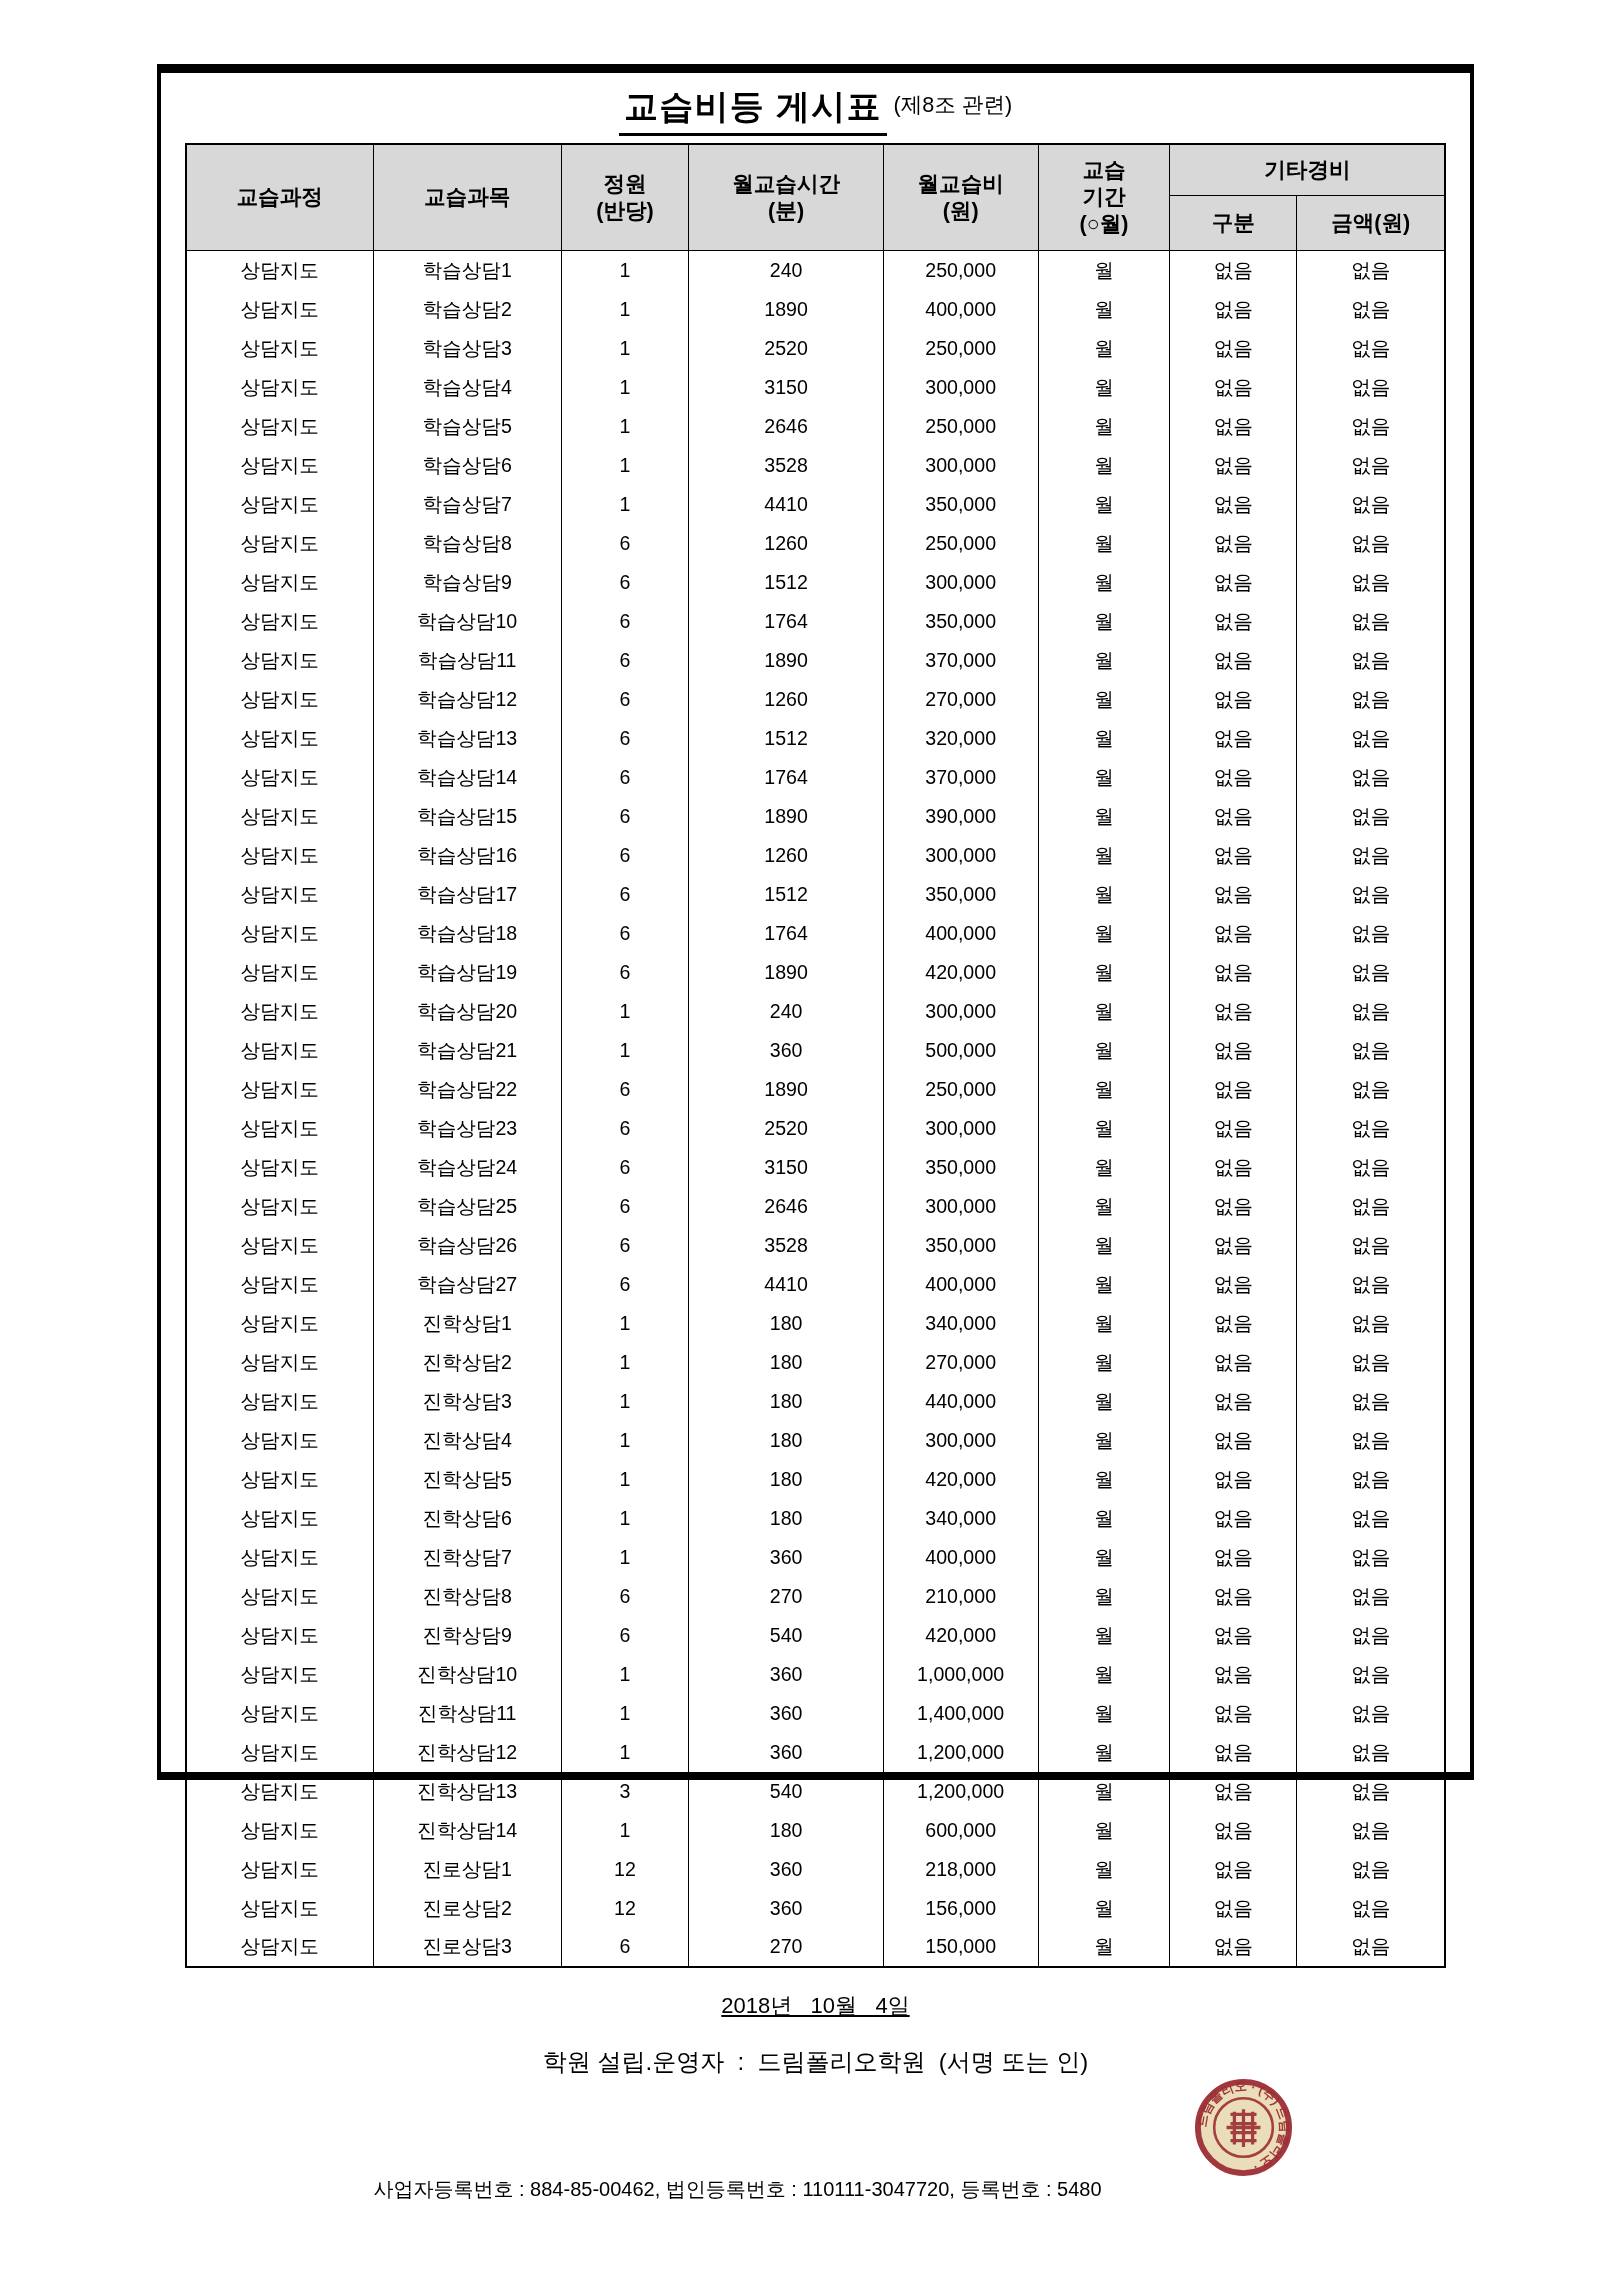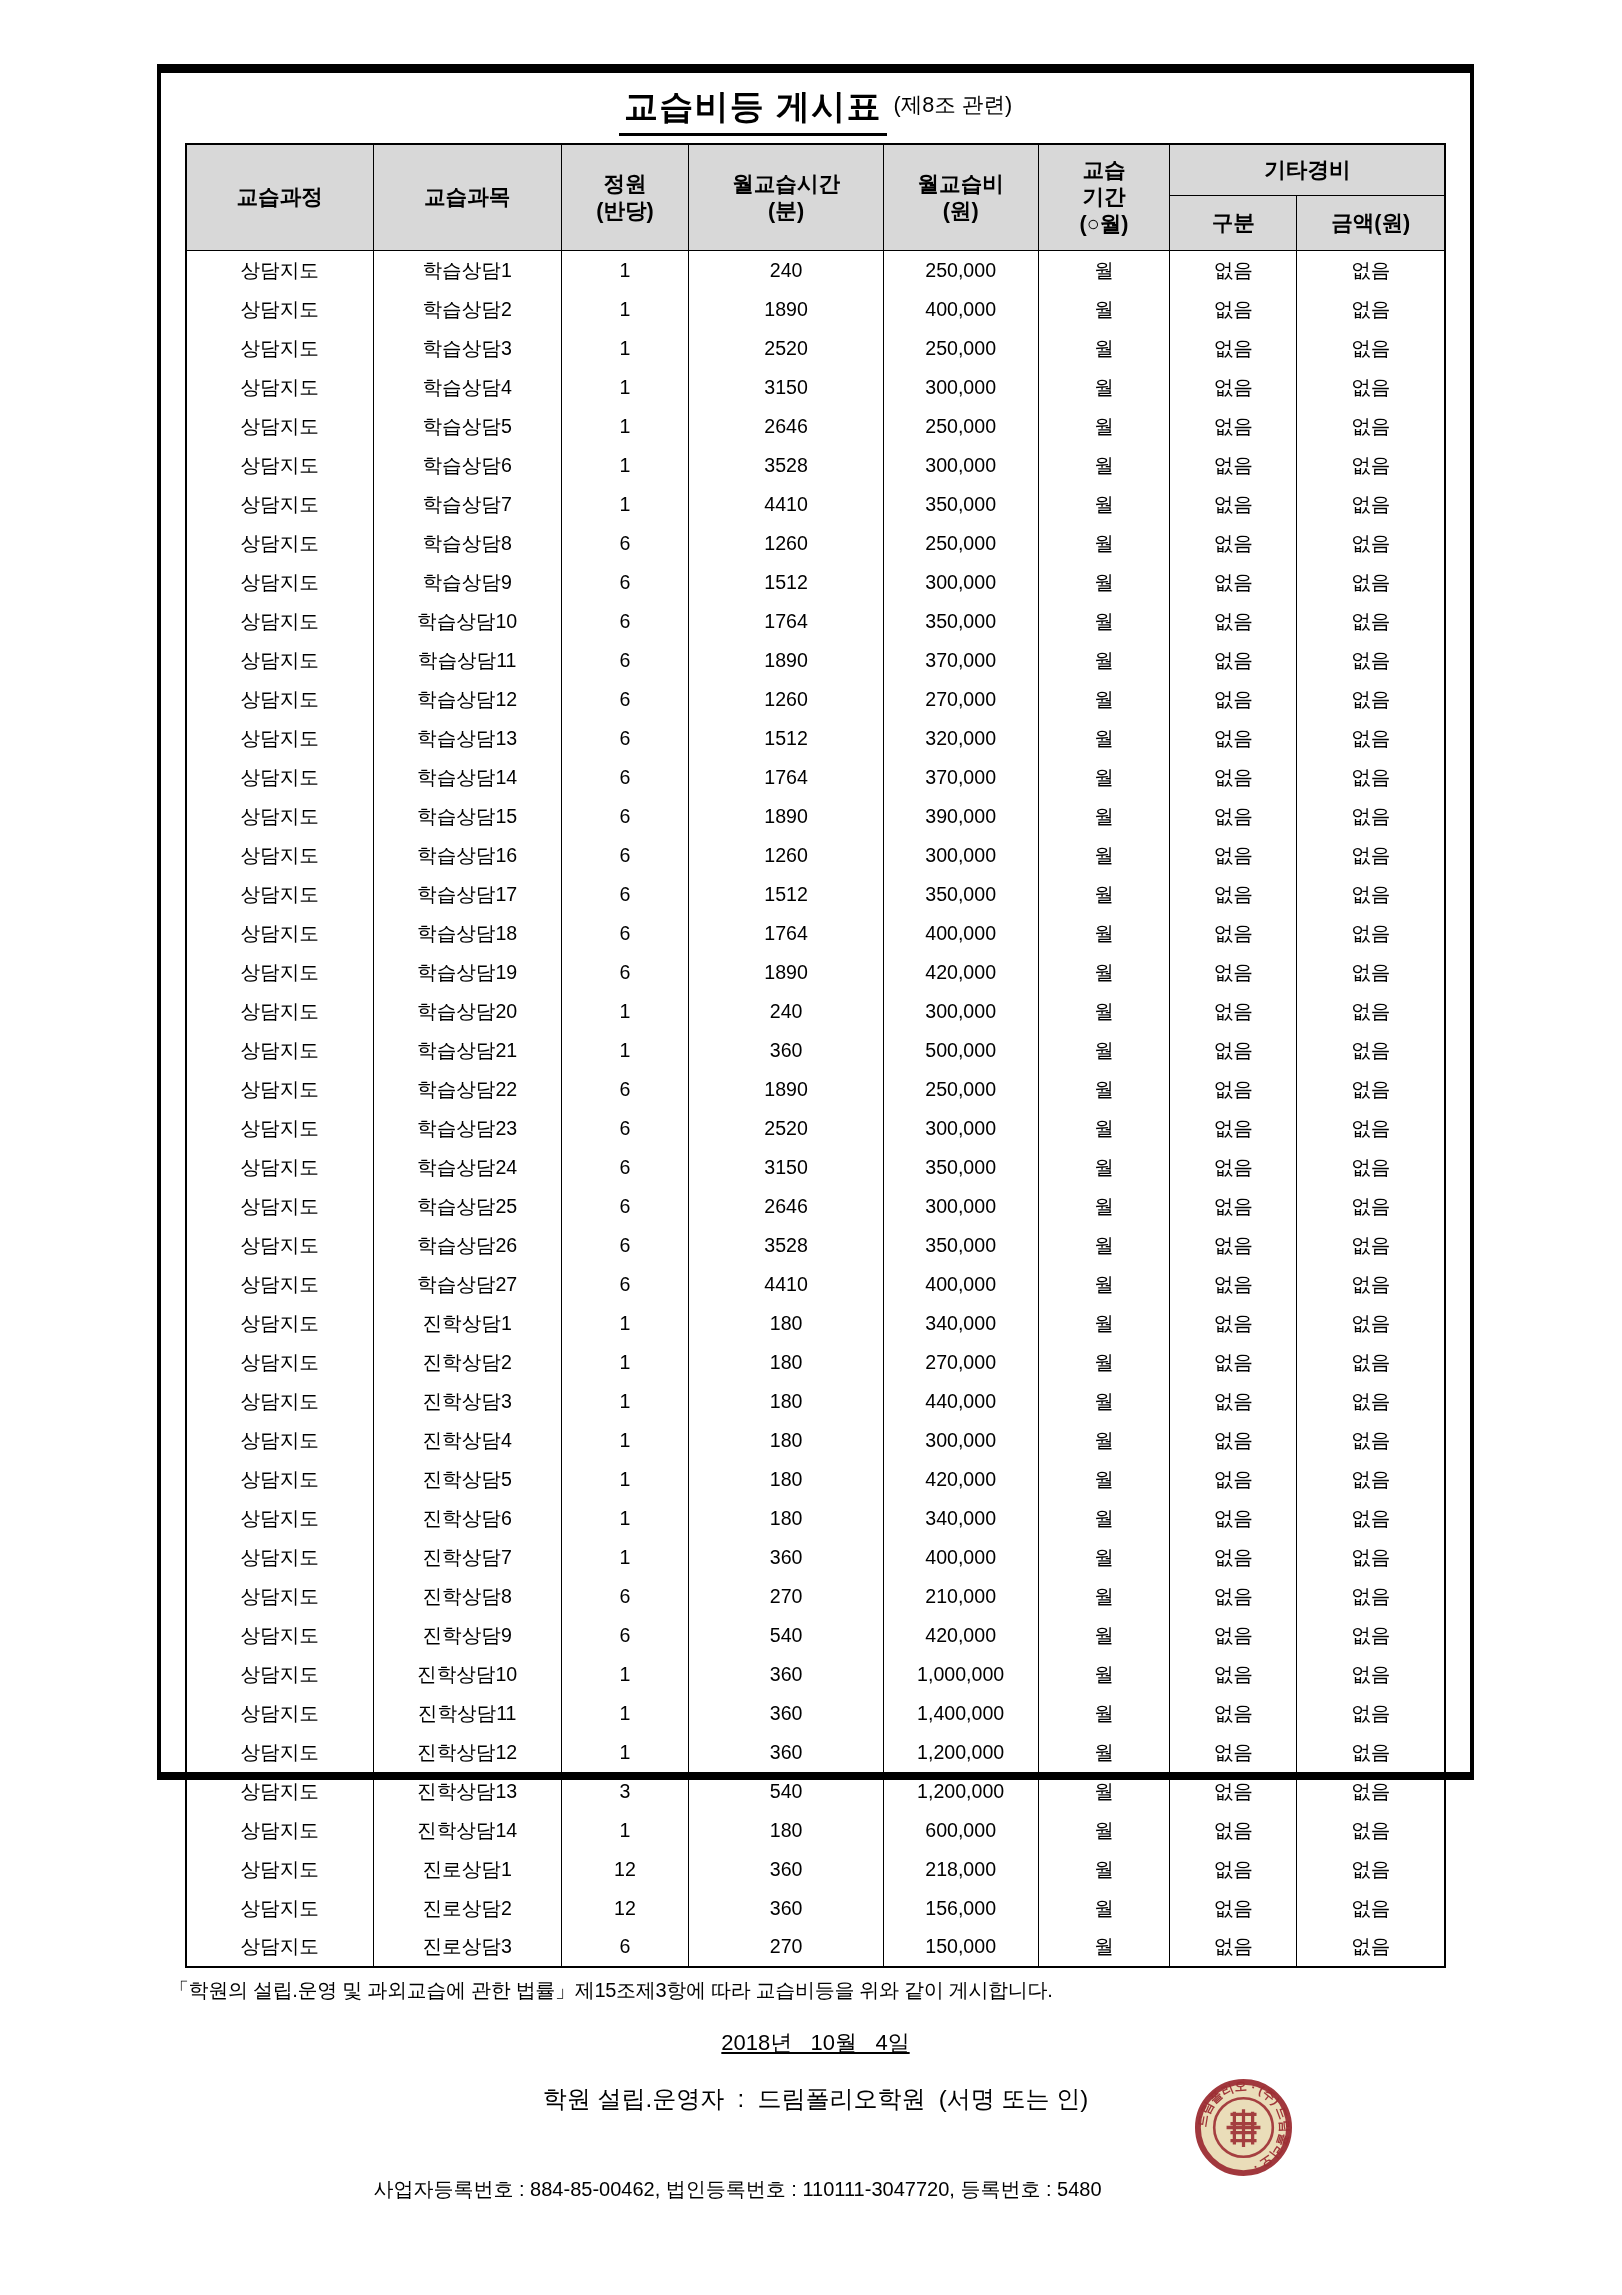--- a/index.html
+++ b/index.html
@@ -551,21 +551,20 @@
               <td>270</td>
               <td>150,000</td>
               <td>월</td>
               <td>없음</td>
               <td>없음</td>
             </tr>
           </tbody>
       </table>
     </div>
 
-    <div class="footnote">「학원의 설립.운영 및 과외교습에 관한 법률」제15조제3항에 따라 교습비등을 위와 같이 게시합니다.</div>
     <div class="issue-date">2018년   10월   4일</div>
     <div class="operator-line">학원 설립.운영자  :  드림폴리오학원  (서명 또는 인)</div>
   </div>
 
   <svg class="seal" viewBox="0 0 152 152" aria-hidden="true">
     <circle cx="76" cy="76" r="70" fill="#e9dcb6" stroke="#9d2e33" stroke-width="9" opacity="0.95"></circle>
     <circle cx="76" cy="76" r="45" fill="none" stroke="#9d2e33" stroke-width="4" opacity="0.9"></circle>
     <defs>
       <path id="sealRing" d="M76,76 m-57,0 a57,57 0 1,1 114,0 a57,57 0 1,1 -114,0"></path>
     </defs>

